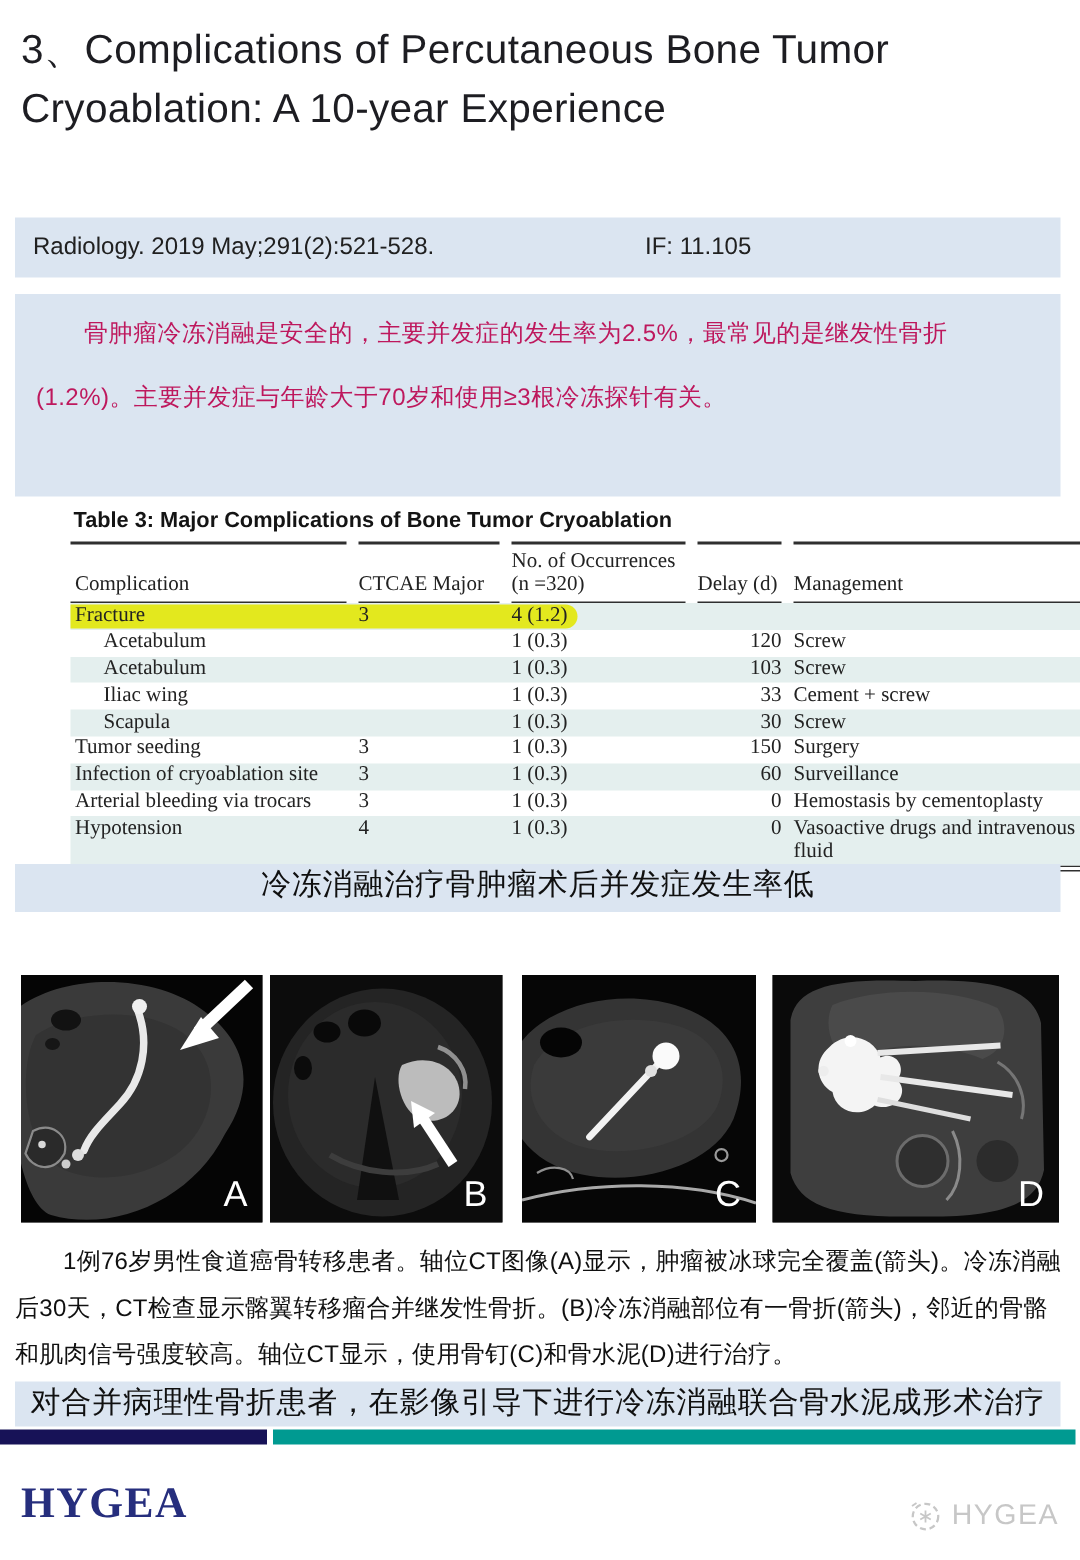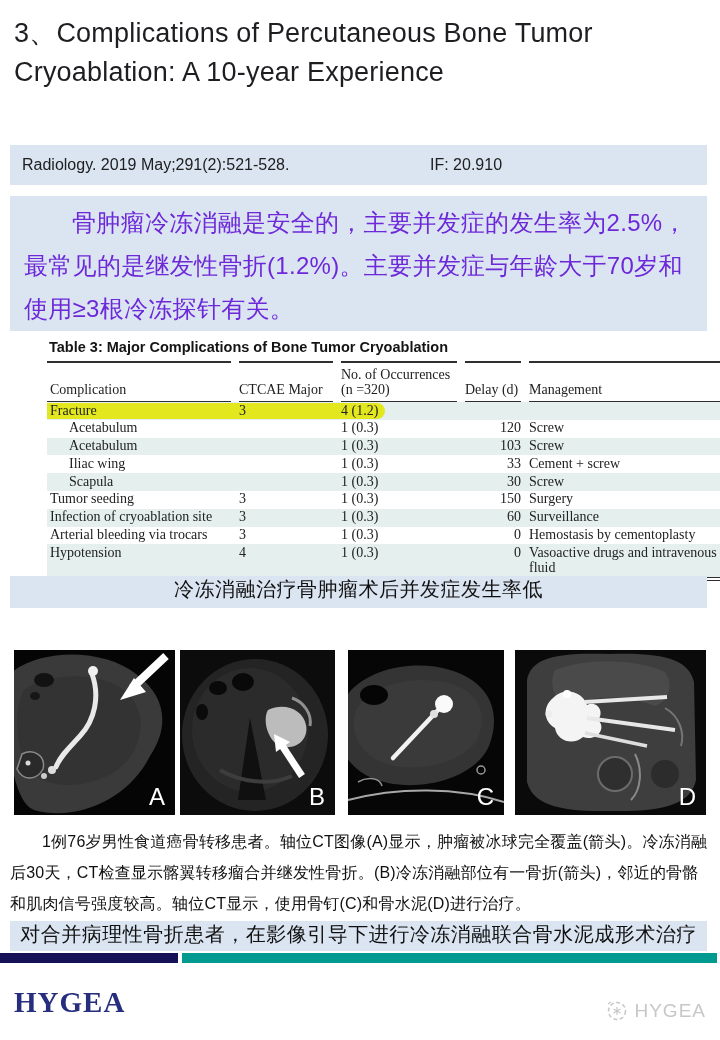--- a/index.html
+++ b/index.html
@@ -22,21 +22,21 @@
 
   
   .citation-bar{position:absolute;left:10px;top:145px;width:697px;height:40px;background:var(--light_blue);
                 display:flex;align-items:center;font-size:16px;color:#202020;}
   .citation-ref{padding-left:12px;}
   .impact-factor{position:absolute;left:420px;}
 
   
   .summary-box{position:absolute;left:10px;top:196px;width:697px;height:135px;background:var(--light_blue);
                padding:5px 14px 0 14px;}
-  .summary-text{font-size:24px;line-height:43px;color:#6d28d9;text-indent:2em;letter-spacing:.3px;}
+  .summary-text{font-size:16px;line-height:43px;color:#be185d;text-indent:2em;letter-spacing:.3px;}
 
   
   .journal-table{position:absolute;left:10px;top:337px;width:697px;background:#fff;color:#222;margin-left:37px;}
   .tbl-title{font-family:"Liberation Sans",sans-serif;font-weight:bold;font-size:14.5px;color:#141414;
              padding:2px 2px 6px 2px;}
   .thead,.trow,.rrule{display:grid;grid-template-columns:184px 94px 116px 56px 1fr;column-gap:8px;}
   .rrule span{border-top:2px solid #2f2f2f;height:0;}
   .rrule.thin span{border-top:1.5px solid #2f2f2f;}
   .rrule.dbl span{border-top:1px solid #2f2f2f;border-bottom:1px solid #2f2f2f;height:4px;}
   .thead{font-family:"Liberation Serif",serif;font-size:14px;align-items:end;padding:4px 0 4px 0;}
@@ -84,21 +84,21 @@
 </style>
 </head>
 <body>
 
 <div class="slide">
 
   <div class="title">3、Complications of Percutaneous Bone Tumor Cryoablation: A 10-year Experience</div>
 
   <div class="citation-bar">
     <span class="citation-ref">Radiology. 2019 May;291(2):521-528.</span>
-    <span class="impact-factor">IF: 20.910</span>
+    <span class="impact-factor">IF: 11.105</span>
   </div>
 
   <div class="summary-box">
     <div class="summary-text">骨肿瘤冷冻消融是安全的，主要并发症的发生率为2.5%，最常见的是继发性骨折(1.2%)。主要并发症与年龄大于70岁和使用≥3根冷冻探针有关。</div>
   </div>
 
   <div class="journal-table">
     <div class="tbl-title">Table 3: Major Complications of Bone Tumor Cryoablation</div>
     <div class="rrule">
         <span></span>

